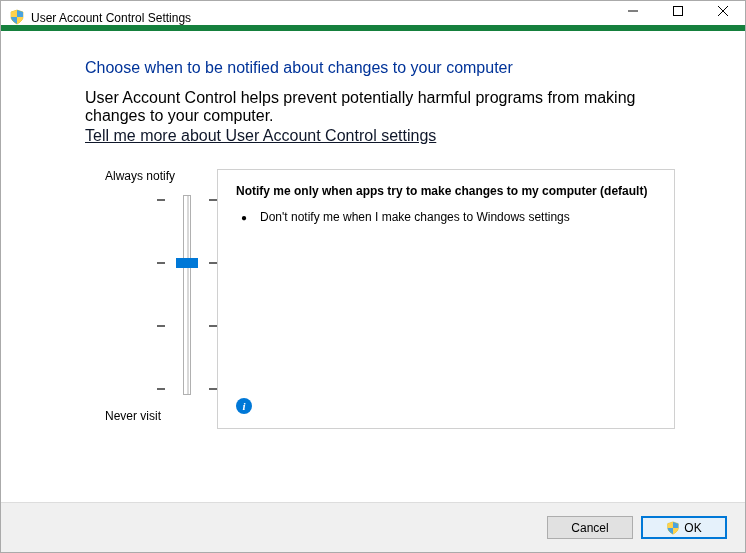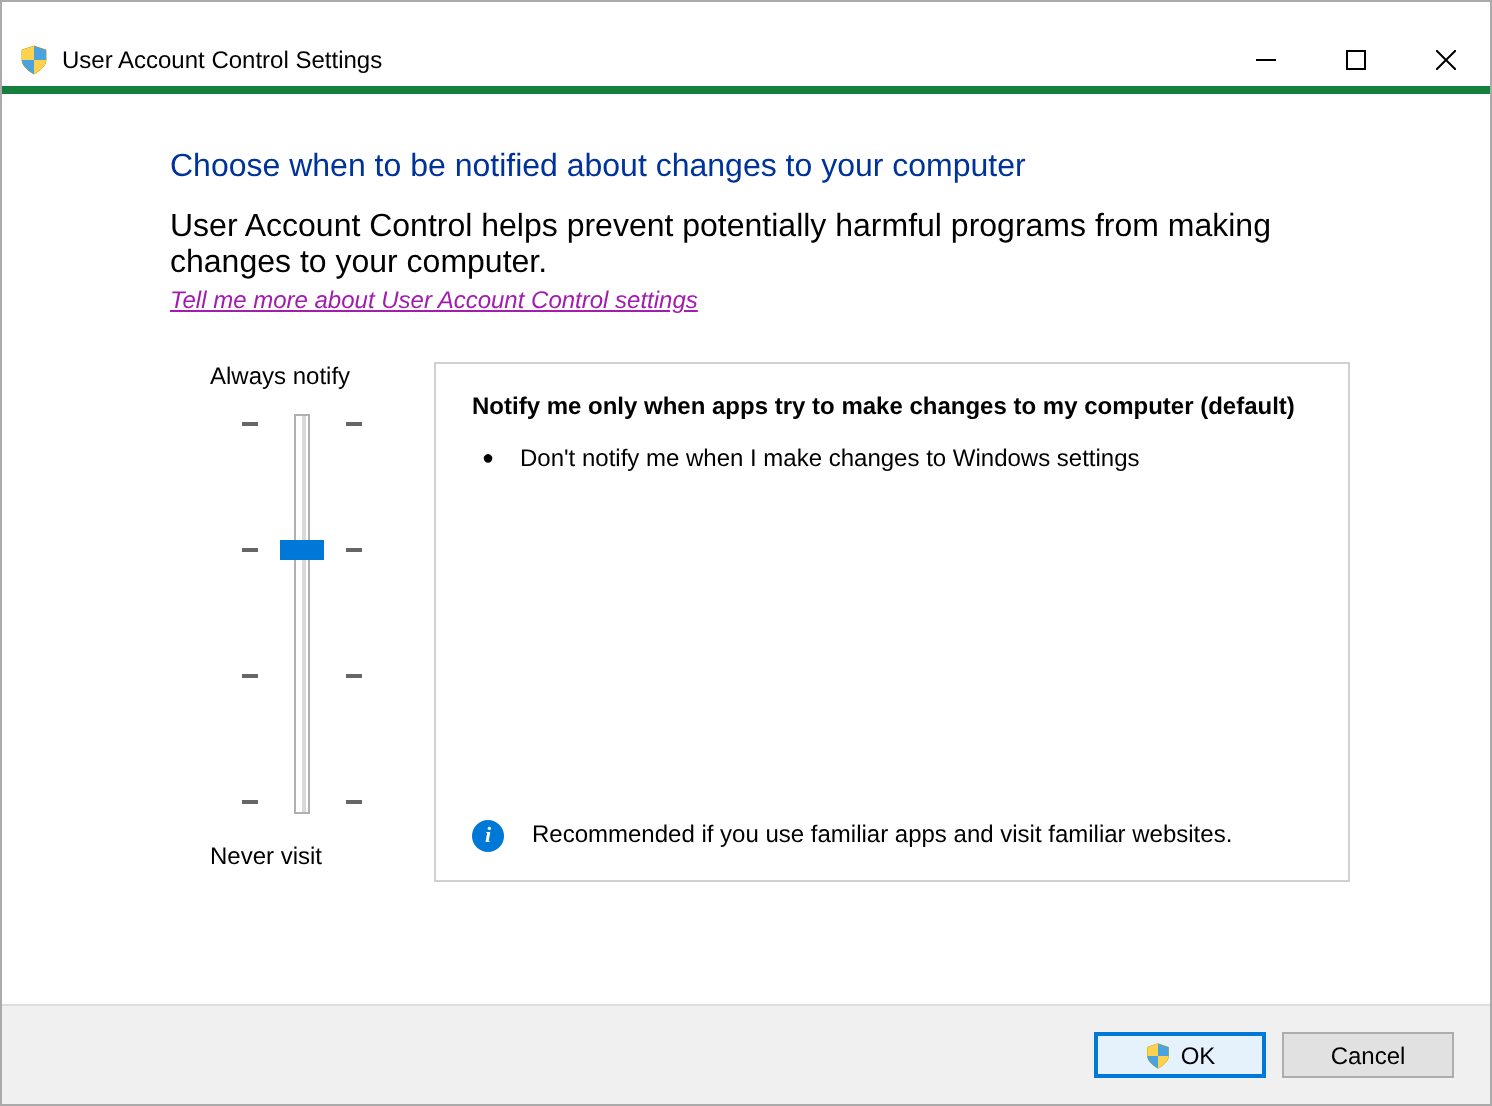--- a/index.html
+++ b/index.html
@@ -1,28 +1,28 @@
 <!DOCTYPE html>
 <html><head>
   <meta charset="utf-8">
   <style>
     * { box-sizing: border-box; margin: 0; padding: 0; }
     body { font-family: "Segoe UI", Tahoma, sans-serif; font-size: 12px; color: #000; background: #fff; }
     .window { width: 746px; height: 553px; border: 1px solid #aaa; background: #fff; position: relative; display: flex; flex-direction: column; }
-    .titlebar { height: 30px; display: flex; align-items: center; padding: 0 0 0 8px; border-bottom: 4px solid #15803d; margin-top: 16px; }
+    .titlebar { height: 30px; display: flex; align-items: flex-end; padding: 0 0 0 8px; border-bottom: 6px solid #15803d; }
     .titlebar .shield { width: 16px; height: 16px; margin-right: 6px; flex-shrink: 0; }
     .titlebar .title { font-size: 12px; flex: 1; }
     .winbtn { width: 45px; height: 29px; display: flex; align-items: center; justify-content: center; }
     .winbtn svg { display: block; }
     .content { flex: 1; padding: 28px 70px 10px 84px; }
     .heading { color: #003399; font-size: 16px; font-weight: 400; margin-bottom: 12px; }
     .subtext { font-size: 16px; margin-bottom: 2px; }
-    .link { color: #a21caf; text-decoration: underline; font-size: 12px; cursor: pointer; font-style: italic; }
+    .link { color: #0f172a; text-decoration: underline; font-size: 16px; cursor: pointer; }
     .body-row { display: flex; margin-top: 24px; }
-    .slider-col { width: 132px; display: flex; flex-direction: column; align-items: center; }
+    .slider-col { width: 132px; display: flex; flex-direction: column; align-items: flex-end; }
     .slider-label { font-size: 12px; margin-bottom: 12px; align-self: flex-start; padding-left: 20px;}
     .slider-label.bottom { margin-top: 14px; margin-bottom: 0; }
     .slider-wrap { position: relative; height: 200px; width: 60px; display:flex; justify-content:center; }
     .track-outer { width: 8px; height: 200px; background: #fff; border:1px solid #b0b0b0; position: relative; }
     .track-inner { position:absolute; left:3px; top:0; width:2px; height:100%; background:#d9d9d9; }
     .tick { position: absolute; width: 60px; left: 0; height: 2px; display:flex; justify-content:space-between; align-items:center; }
     .tick .dash { width: 8px; height: 2px; background: #666; }
     .thumb { position: absolute; width: 22px; height: 10px; background: #0078d7; left: 19px; }
     .desc-box { flex: 1; border: 1px solid #d0d0d0; padding: 14px 18px 14px 18px; height: 260px; display:flex; flex-direction:column; }
     .desc-title { font-weight: 600; font-size: 12px; margin-bottom: 12px; }
@@ -103,35 +103,34 @@
       </div>
 
       <div class="desc-box">
         <div class="desc-title">Notify me only when apps try to make changes to my computer (default)</div>
         <div class="bullet-row">
           <div class="bullet">●</div>
           <div class="bullet-text">Don't notify me when I make changes to Windows settings</div>
         </div>
         <div class="reco-row">
           <div class="info-icon">i</div>
-          <div class="reco-text">Recommended if you use familiar apps and visit familiar websites.</div>
         </div>
       </div>
     </div>
   </div>
 
   <div class="footer">
+    <div class="btn">
+      <span>Cancel</span>
+    </div>
     <div class="btn primary">
       <svg class="shield-sm" viewBox="0 0 16 16">
         <path d="M8 1 L14 3 V8 C14 12 8 15 8 15 C8 15 2 12 2 8 V3 Z" fill="#ffd700" stroke="#c0a000" stroke-width="0.5"></path>
         <path d="M8 1 L14 3 V8 L8 8 Z" fill="#4aa3df"></path>
         <path d="M8 8 L8 15 C8 15 2 12 2 8 L8 8 Z" fill="#4aa3df"></path>
         <path d="M8 1 L2 3 V8 L8 8 Z" fill="#ffd24d"></path>
         <path d="M8 8 L14 8 C14 12 8 15 8 15 Z" fill="#ffd24d"></path>
       </svg>
       <span>OK</span>
     </div>
-    <div class="btn">
-      <span>Cancel</span>
-    </div>
   </div>
 
 </div>
 
 </body></html>

